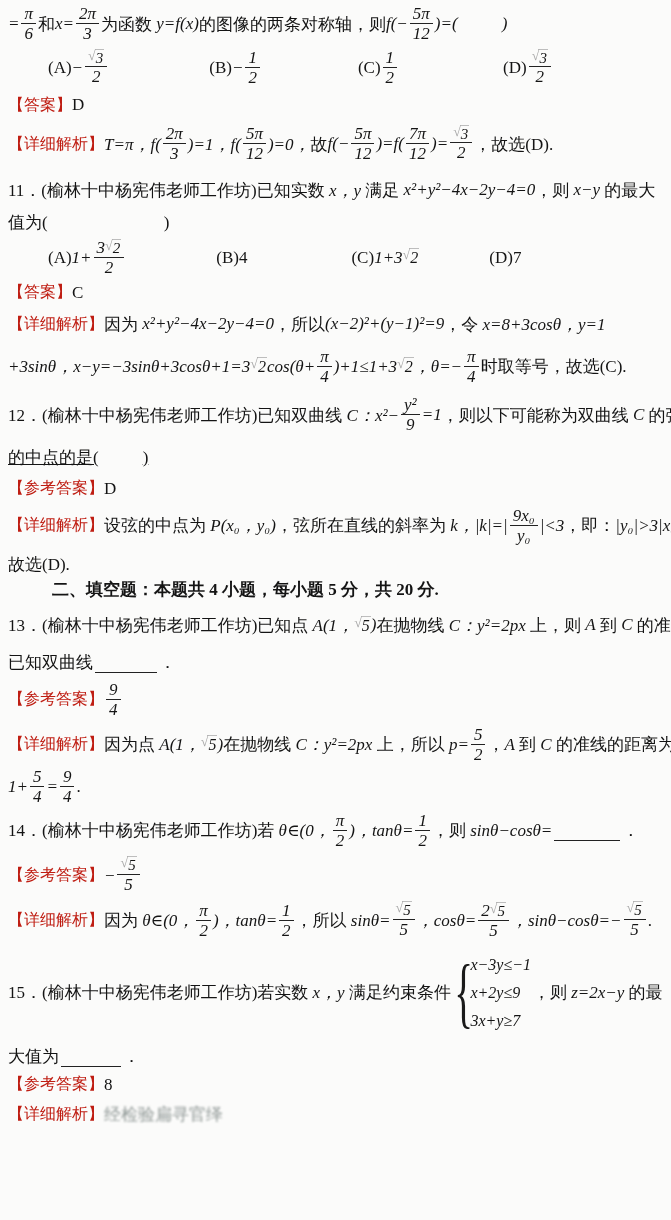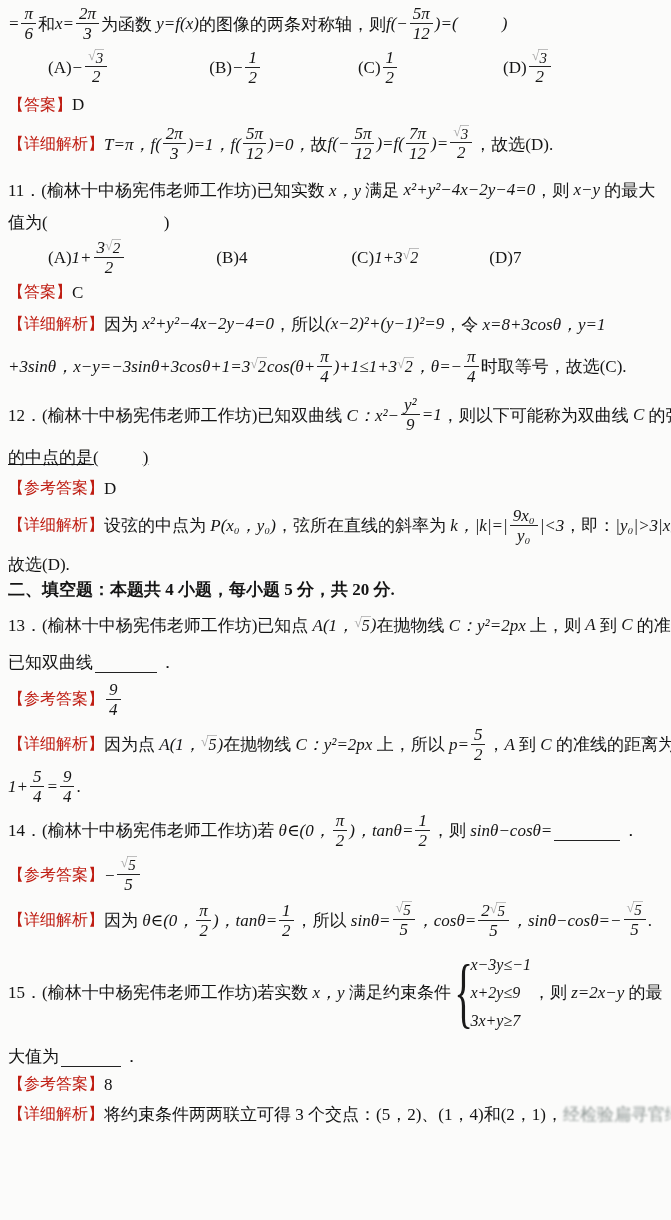--- a/index.html
+++ b/index.html
@@ -4,21 +4,21 @@
 <style>
   :root{ --red:#bf1d12; --ink:#141414; --faint:#a8a8a8; }
   html,body{margin:0;padding:0;}
   body{
     width:671px;height:1220px;overflow:hidden;background:#fbfbfa;color:var(--ink);
     font-family:"Liberation Serif","DejaVu Serif",serif;
   }
   .doc{padding:4px 8px 0 8px;}
   .line{display:flex;align-items:center;white-space:pre;}
   .seg-text{font-size:17px;}
-  .seg-bold{font-size:17px;font-weight:bold;}
+  .seg-bold{font-size:17px;font-weight:bold;margin-left:44px;}
   .seg-math{font-size:17px;font-style:italic;}
   .seg-label{font-size:16px;font-weight:normal;color:var(--red);}
   .frac{display:inline-flex;flex-direction:column;align-items:center;vertical-align:middle;
         margin:0 2px;font-style:italic;}
   .frac .num{font-size:15px;line-height:1.12;padding:0 3px;border-bottom:1.3px solid #222;
         display:inline-flex;align-items:flex-end;}
   .frac .den{font-size:15px;line-height:1.18;padding:0 3px;display:inline-flex;}
   .sqrt{display:inline-flex;align-items:flex-start;font-style:italic;}
   .sqrt .rad{color:var(--faint);font-style:normal;font-size:14px;margin-right:-1px;
         transform:translateY(-1px);}
@@ -57,14 +57,14 @@
     <div class="line" style="min-height: 30px;"><span class="seg-text">已知双曲线</span><span class="blank" style="width: 62px;"></span><span class="seg-text">．</span></div>
     <div class="line" style="min-height: 45px;"><span class="seg-label">【参考答案】</span><span class="frac"><span class="num"><span class="seg-math">9</span></span><span class="den"><span class="seg-math">4</span></span></span></div>
     <div class="line" style="min-height: 45px;"><span class="seg-label">【详细解析】</span><span class="seg-text">因为点 </span><span class="seg-math">A(1，</span><span class="sqrt"><span class="rad">√</span><span class="radicand">5</span></span><span class="seg-math">)</span><span class="seg-text">在抛物线 </span><span class="seg-math">C：y²=2px</span><span class="seg-text"> 上，所以 </span><span class="seg-math">p=</span><span class="frac"><span class="num"><span class="seg-math">5</span></span><span class="den"><span class="seg-math">2</span></span></span><span class="seg-text">，</span><span class="seg-math">A</span><span class="seg-text"> 到 </span><span class="seg-math">C</span><span class="seg-text"> 的准线的距离为</span></div>
     <div class="line" style="min-height: 37px;"><span class="seg-math">1+</span><span class="frac"><span class="num"><span class="seg-math">5</span></span><span class="den"><span class="seg-math">4</span></span></span><span class="seg-math">=</span><span class="frac"><span class="num"><span class="seg-math">9</span></span><span class="den"><span class="seg-math">4</span></span></span><span class="seg-text">.</span></div>
     <div class="line" style="min-height: 47px;"><span class="seg-text">14．(榆林十中杨宪伟老师工作坊)若 </span><span class="seg-math">θ∈(0，</span><span class="frac"><span class="num"><span class="seg-math">π</span></span><span class="den"><span class="seg-math">2</span></span></span><span class="seg-math">)，tanθ=</span><span class="frac"><span class="num"><span class="seg-math">1</span></span><span class="den"><span class="seg-math">2</span></span></span><span class="seg-text">，则 </span><span class="seg-math">sinθ−cosθ=</span><span class="blank" style="width: 66px;"></span><span class="seg-text">．</span></div>
     <div class="line" style="min-height: 43px;"><span class="seg-label">【参考答案】</span><span class="seg-math">−</span><span class="frac"><span class="num"><span class="sqrt"><span class="rad">√</span><span class="radicand">5</span></span></span><span class="den"><span class="seg-math">5</span></span></span></div>
     <div class="line" style="min-height: 47px;"><span class="seg-label">【详细解析】</span><span class="seg-text">因为 </span><span class="seg-math">θ∈(0，</span><span class="frac"><span class="num"><span class="seg-math">π</span></span><span class="den"><span class="seg-math">2</span></span></span><span class="seg-math">)，tanθ=</span><span class="frac"><span class="num"><span class="seg-math">1</span></span><span class="den"><span class="seg-math">2</span></span></span><span class="seg-text">，所以 </span><span class="seg-math">sinθ=</span><span class="frac"><span class="num"><span class="sqrt"><span class="rad">√</span><span class="radicand">5</span></span></span><span class="den"><span class="seg-math">5</span></span></span><span class="seg-math">，cosθ=</span><span class="frac"><span class="num"><span class="seg-math">2</span><span class="sqrt"><span class="rad">√</span><span class="radicand">5</span></span></span><span class="den"><span class="seg-math">5</span></span></span><span class="seg-math">，sinθ−cosθ=−</span><span class="frac"><span class="num"><span class="sqrt"><span class="rad">√</span><span class="radicand">5</span></span></span><span class="den"><span class="seg-math">5</span></span></span><span class="seg-text">.</span></div>
     <div class="line" style="min-height: 97px;"><span class="seg-text">15．(榆林十中杨宪伟老师工作坊)若实数 </span><span class="seg-math">x，y</span><span class="seg-text"> 满足约束条件</span><span class="system"><span class="brace">{</span><span class="sys-rows"><span class="sys-row">x−3y≤−1</span><span class="sys-row">x+2y≤9</span><span class="sys-row">3x+y≥7</span></span></span><span class="seg-text">，则 </span><span class="seg-math">z=2x−y</span><span class="seg-text"> 的最</span></div>
     <div class="line" style="min-height: 30px;"><span class="seg-text">大值为</span><span class="blank" style="width: 60px;"></span><span class="seg-text">．</span></div>
     <div class="line" style="min-height: 27px;"><span class="seg-label">【参考答案】</span><span class="seg-text">8</span></div>
-    <div class="line" style="min-height: 32px;"><span class="seg-label">【详细解析】</span><span class="seg-text">将约束条件两两联立可得 3 个交点：(5，2)、(1，4)和(2，1)，</span><span class="blurred">经检验扁寻官绎</span></div>
+    <div class="line" style="min-height: 32px;"><span class="seg-label">【详细解析】</span><span class="blurred">经检验扁寻官绎</span></div>
   </div>
 
 </body></html>

